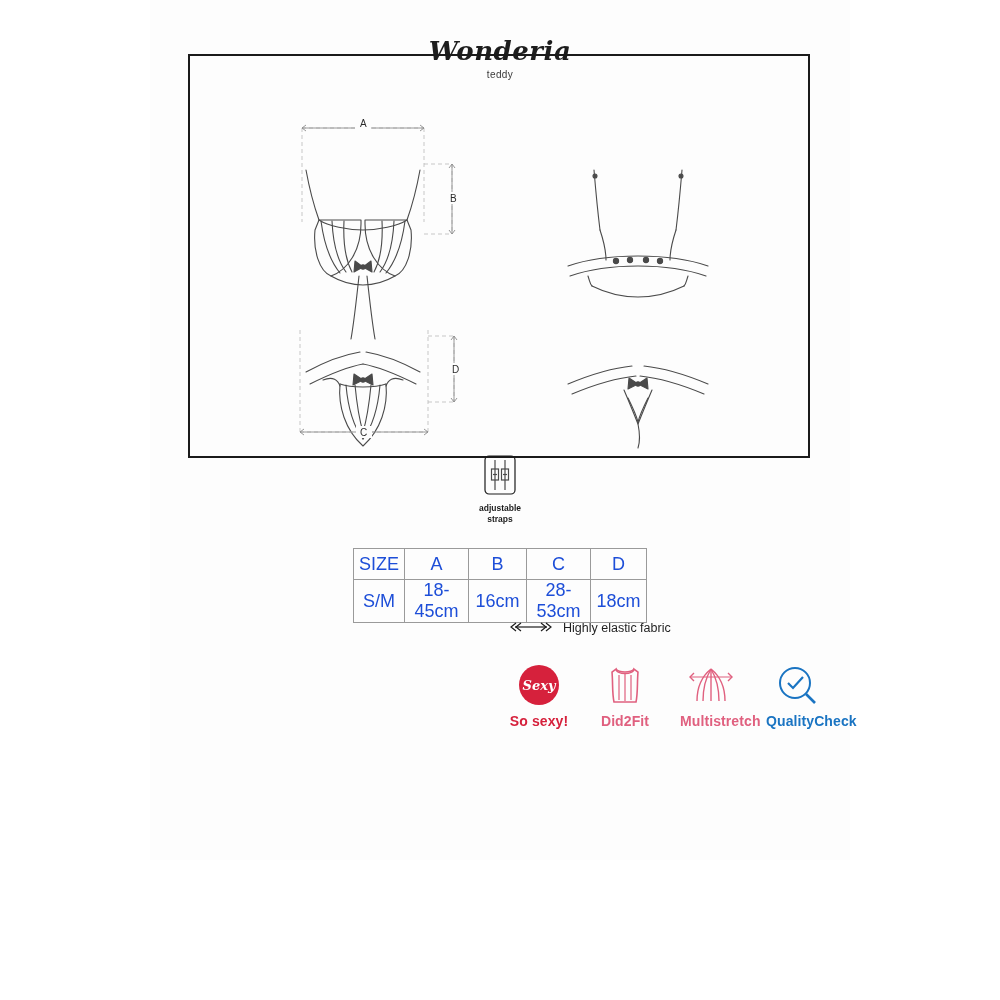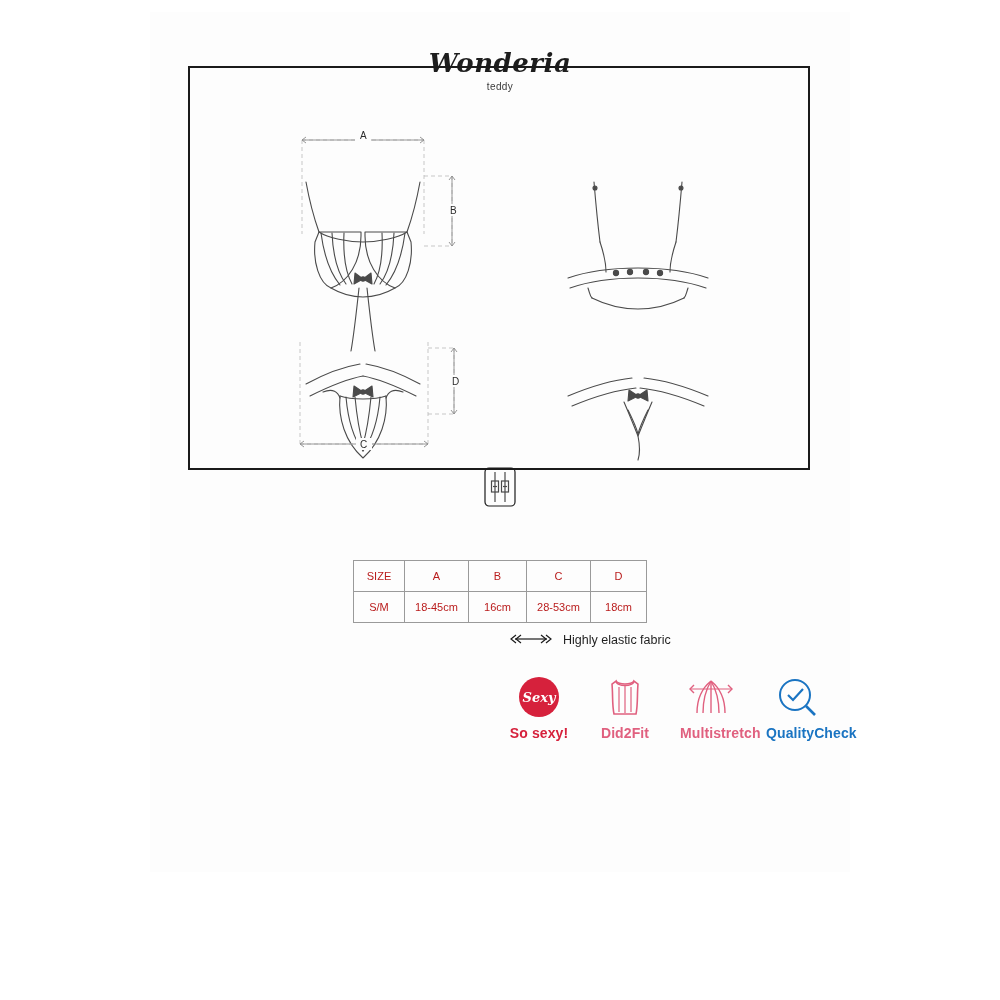--- a/index.html
+++ b/index.html
@@ -11,21 +11,21 @@
     height: 1000px;
     background: #ffffff;
     font-family: "Liberation Sans", sans-serif;
     color: #2b2b2b;
     position: relative;
     overflow: hidden;
   }
   .sheet {
     position: absolute;
     left: 150px;
-    top: 12px;
+    top: 0;
     width: 700px;
     height: 860px;
     background: #fdfdfd;
   }
   
   .brand {
     position: absolute;
     left: 0;
     top: 36px;
     width: 700px;
@@ -86,22 +86,22 @@
   .size-table-wrap {
     position: absolute;
     left: 0;
     top: 548px;
     width: 700px;
     display: flex;
     justify-content: center;
   }
   table.size-table {
     border-collapse: collapse;
-    font-size: 11px;
-    color: #b91c1c;
+    font-size: 18px;
+    color: #1d4ed8;
     border-radius: 7px;
   }
   table.size-table td, table.size-table th {
     border: 1px solid #9a9a9a;
     text-align: center;
     font-weight: normal;
     padding: 0;
     height: 30px;
   }
   table.size-table th.c-size, table.size-table td.c-size { width: 50px; }
@@ -293,20 +293,24 @@
   <div class="straps">
     <svg width="42" height="40" viewBox="0 0 42 40" xmlns="http://www.w3.org/2000/svg">
       <rect x="6" y="1" width="30" height="38" rx="4" ry="4" fill="none" stroke="#1b1b1b" stroke-width="1.2"></rect>
       <path d="M16 5 L16 35" fill="none" stroke="#4a4a4a" stroke-width="1.2"></path>
       <path d="M26 5 L26 35" fill="none" stroke="#4a4a4a" stroke-width="1.2"></path>
       <rect x="12.5" y="14" width="7" height="11" fill="none" stroke="#4a4a4a" stroke-width="1.2"></rect>
       <rect x="22.5" y="14" width="7" height="11" fill="none" stroke="#4a4a4a" stroke-width="1.2"></rect>
       <path d="M14 19.5 L18 19.5" stroke="#4a4a4a" stroke-width="1.2"></path>
       <path d="M24 19.5 L28 19.5" stroke="#4a4a4a" stroke-width="1.2"></path>
     </svg>
+    <div class="straps-label">
+      <div>adjustable</div>
+      <div>straps</div>
+    </div>
   </div>
 
   <div class="size-table-wrap">
     <table class="size-table">
       <thead>
         <tr>
           <th class="c-size">SIZE</th>
           <th class="c-a">A</th>
           <th class="c-b">B</th>
           <th class="c-c">C</th>

